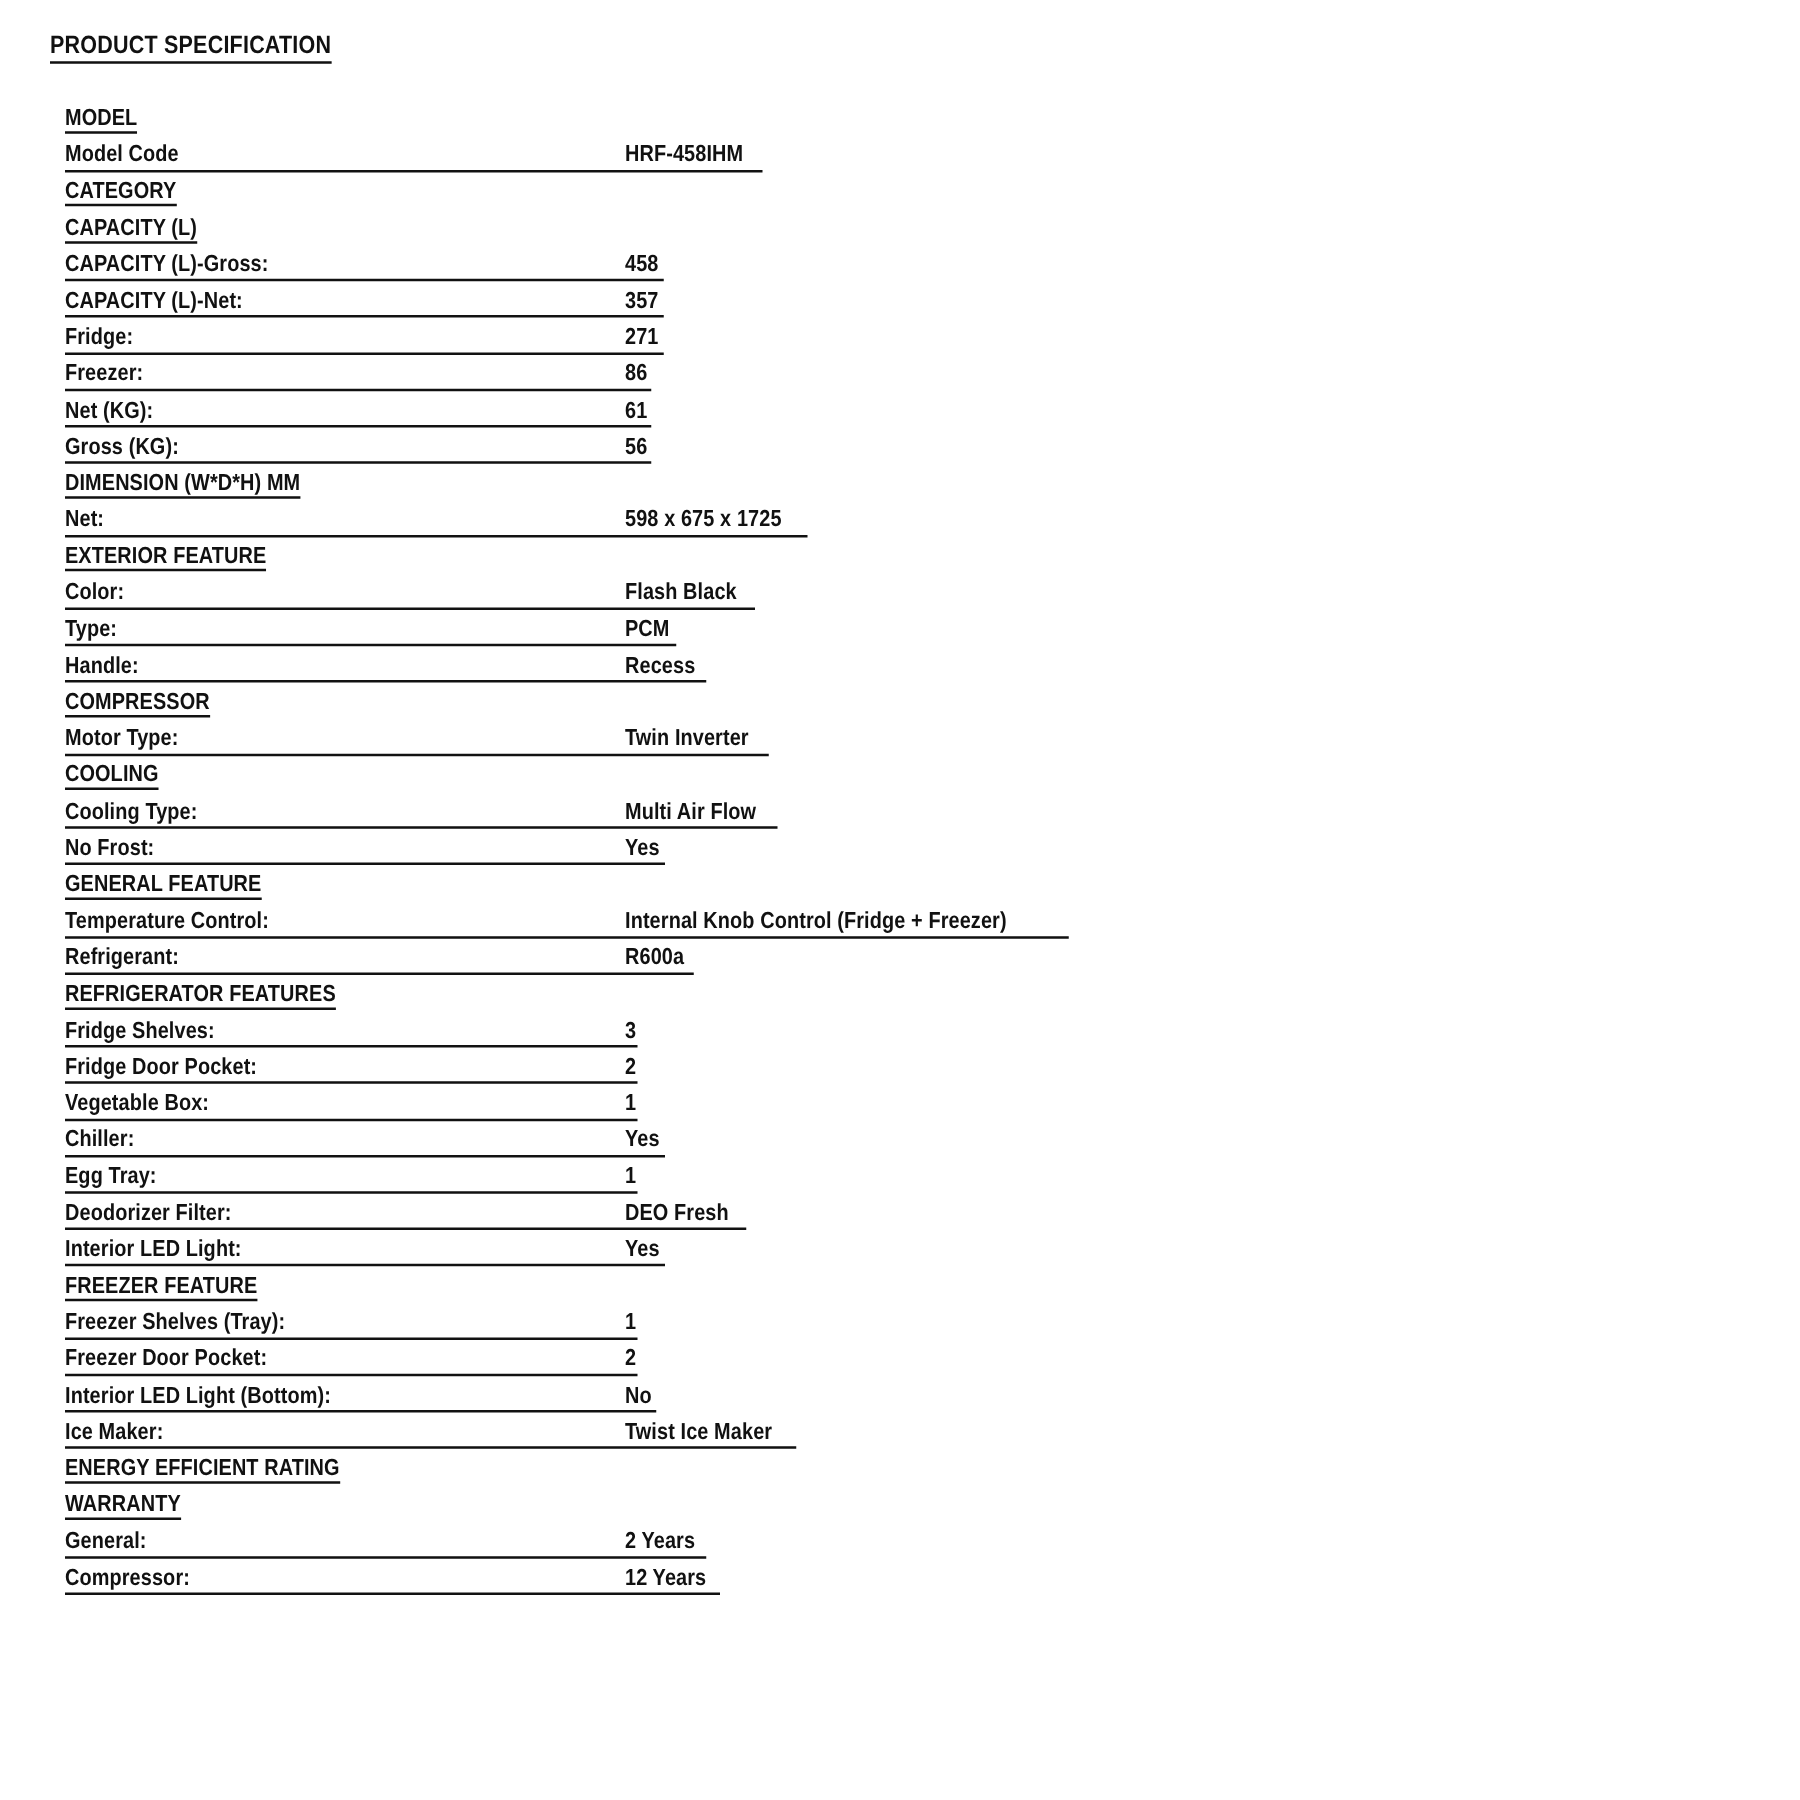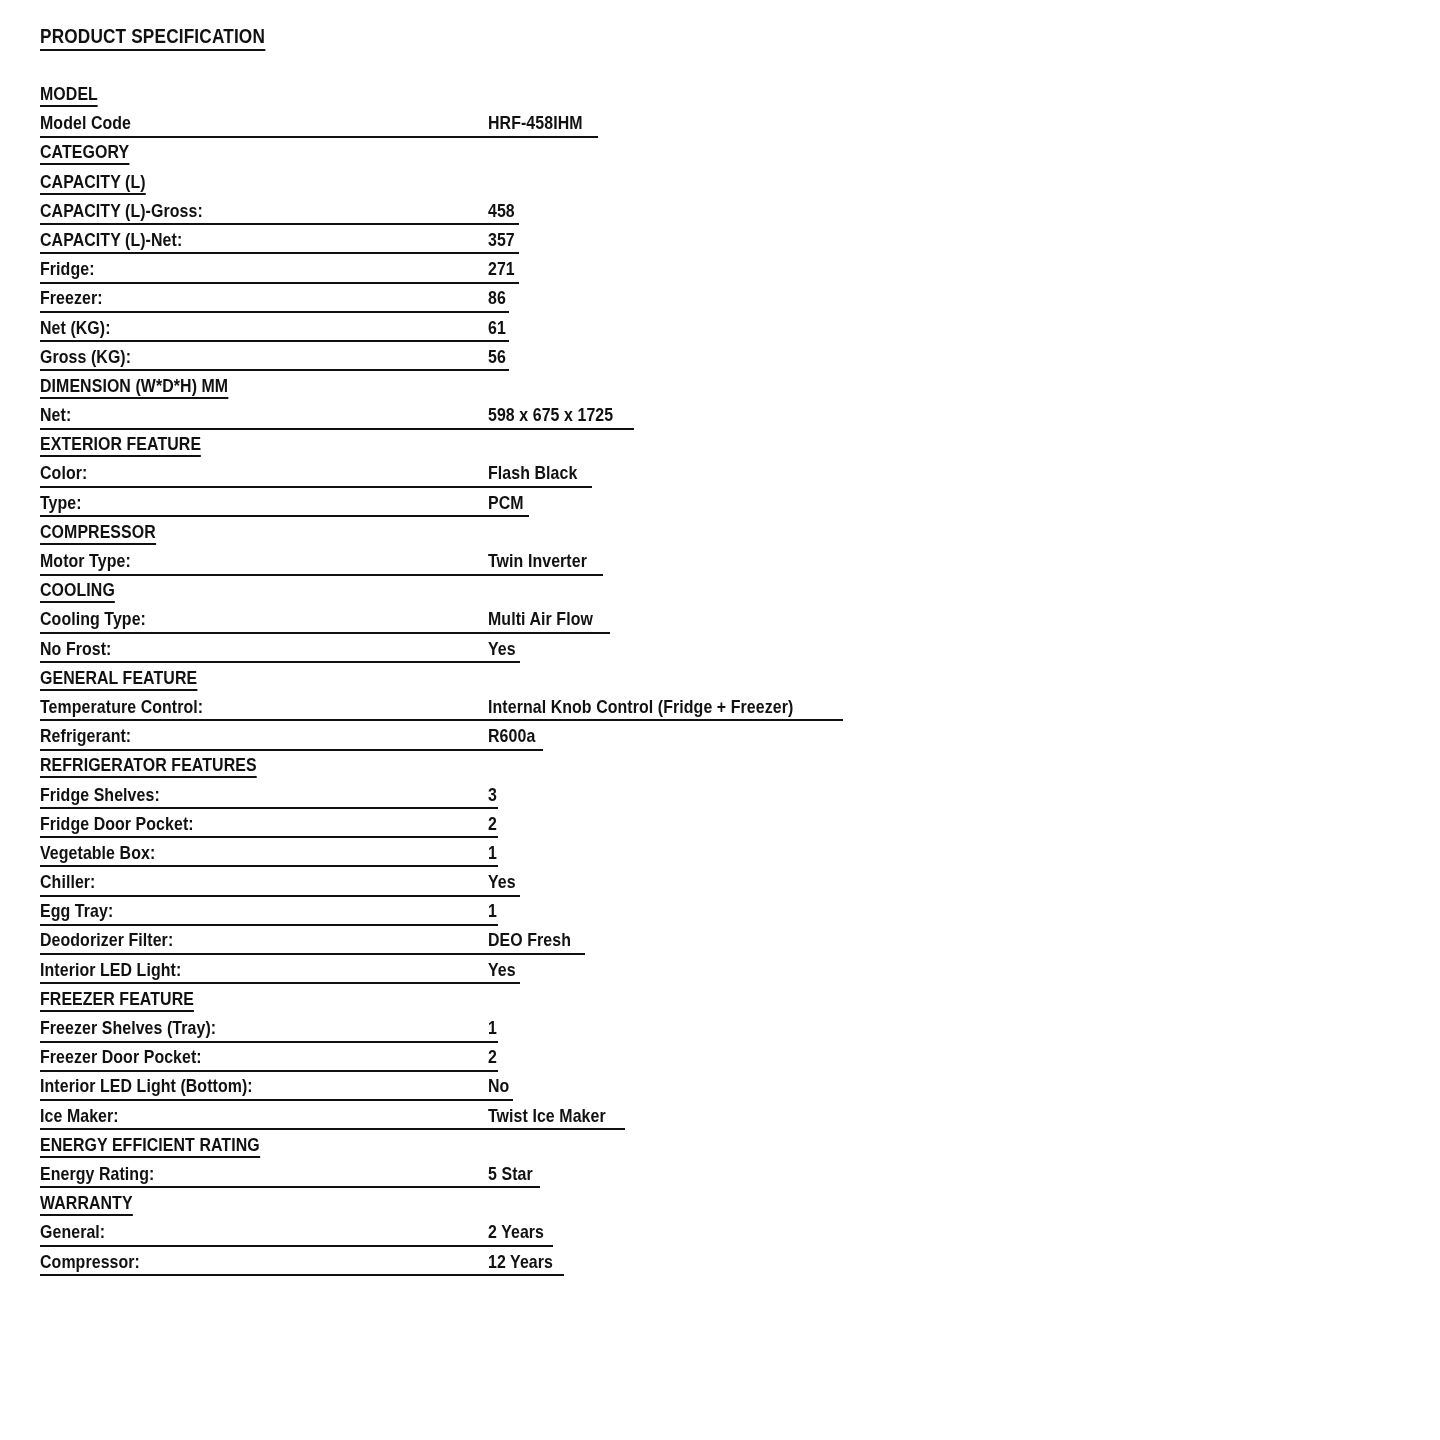--- a/index.html
+++ b/index.html
@@ -36,21 +36,21 @@
     transform: scaleX(0.86);
     transform-origin: left top;
     border-bottom: 2.5px solid #111111;
     padding-bottom: 1px;
     display: inline-block;
   }
 
   
   .spec-list {
     position: absolute;
-    left: 40px;
+    left: 52px;
     top: 82px;
     width: 1360px;
   }
 
   .row {
     position: relative;
     height: 29.2px;
     box-sizing: border-box;
   }
 
@@ -181,20 +181,25 @@
       <div class="row item">
         <div class="item-rule"><span class="rule-spacer" style="width: 448px;"></span><span class="value-measure">Flash Black</span></div>
         <span class="item-label">Color:</span>
         <span class="item-value" style="left: 448px;">Flash Black</span>
       </div>
       <div class="row item">
         <div class="item-rule"><span class="rule-spacer" style="width: 448px;"></span><span class="value-measure">PCM</span></div>
         <span class="item-label">Type:</span>
         <span class="item-value" style="left: 448px;">PCM</span>
       </div>
+      <div class="row item">
+        <div class="item-rule"><span class="rule-spacer" style="width: 448px;"></span><span class="value-measure">Recess</span></div>
+        <span class="item-label">Handle:</span>
+        <span class="item-value" style="left: 448px;">Recess</span>
+      </div>
       <div class="row section"><span class="section-label">COMPRESSOR</span></div>
       <div class="row item">
         <div class="item-rule"><span class="rule-spacer" style="width: 448px;"></span><span class="value-measure">Twin Inverter</span></div>
         <span class="item-label">Motor Type:</span>
         <span class="item-value" style="left: 448px;">Twin Inverter</span>
       </div>
       <div class="row section"><span class="section-label">COOLING</span></div>
       <div class="row item">
         <div class="item-rule"><span class="rule-spacer" style="width: 448px;"></span><span class="value-measure">Multi Air Flow</span></div>
         <span class="item-label">Cooling Type:</span>
@@ -267,25 +272,20 @@
         <div class="item-rule"><span class="rule-spacer" style="width: 448px;"></span><span class="value-measure">No</span></div>
         <span class="item-label">Interior LED Light (Bottom):</span>
         <span class="item-value" style="left: 448px;">No</span>
       </div>
       <div class="row item">
         <div class="item-rule"><span class="rule-spacer" style="width: 448px;"></span><span class="value-measure">Twist Ice Maker</span></div>
         <span class="item-label">Ice Maker:</span>
         <span class="item-value" style="left: 448px;">Twist Ice Maker</span>
       </div>
       <div class="row section"><span class="section-label">ENERGY EFFICIENT RATING</span></div>
-      <div class="row item">
-        <div class="item-rule"><span class="rule-spacer" style="width: 448px;"></span><span class="value-measure">5 Star</span></div>
-        <span class="item-label">Energy Rating:</span>
-        <span class="item-value" style="left: 448px;">5 Star</span>
-      </div>
       <div class="row section"><span class="section-label">WARRANTY</span></div>
       <div class="row item">
         <div class="item-rule"><span class="rule-spacer" style="width: 448px;"></span><span class="value-measure">2 Years</span></div>
         <span class="item-label">General:</span>
         <span class="item-value" style="left: 448px;">2 Years</span>
       </div>
       <div class="row item">
         <div class="item-rule"><span class="rule-spacer" style="width: 448px;"></span><span class="value-measure">12 Years</span></div>
         <span class="item-label">Compressor:</span>
         <span class="item-value" style="left: 448px;">12 Years</span>

